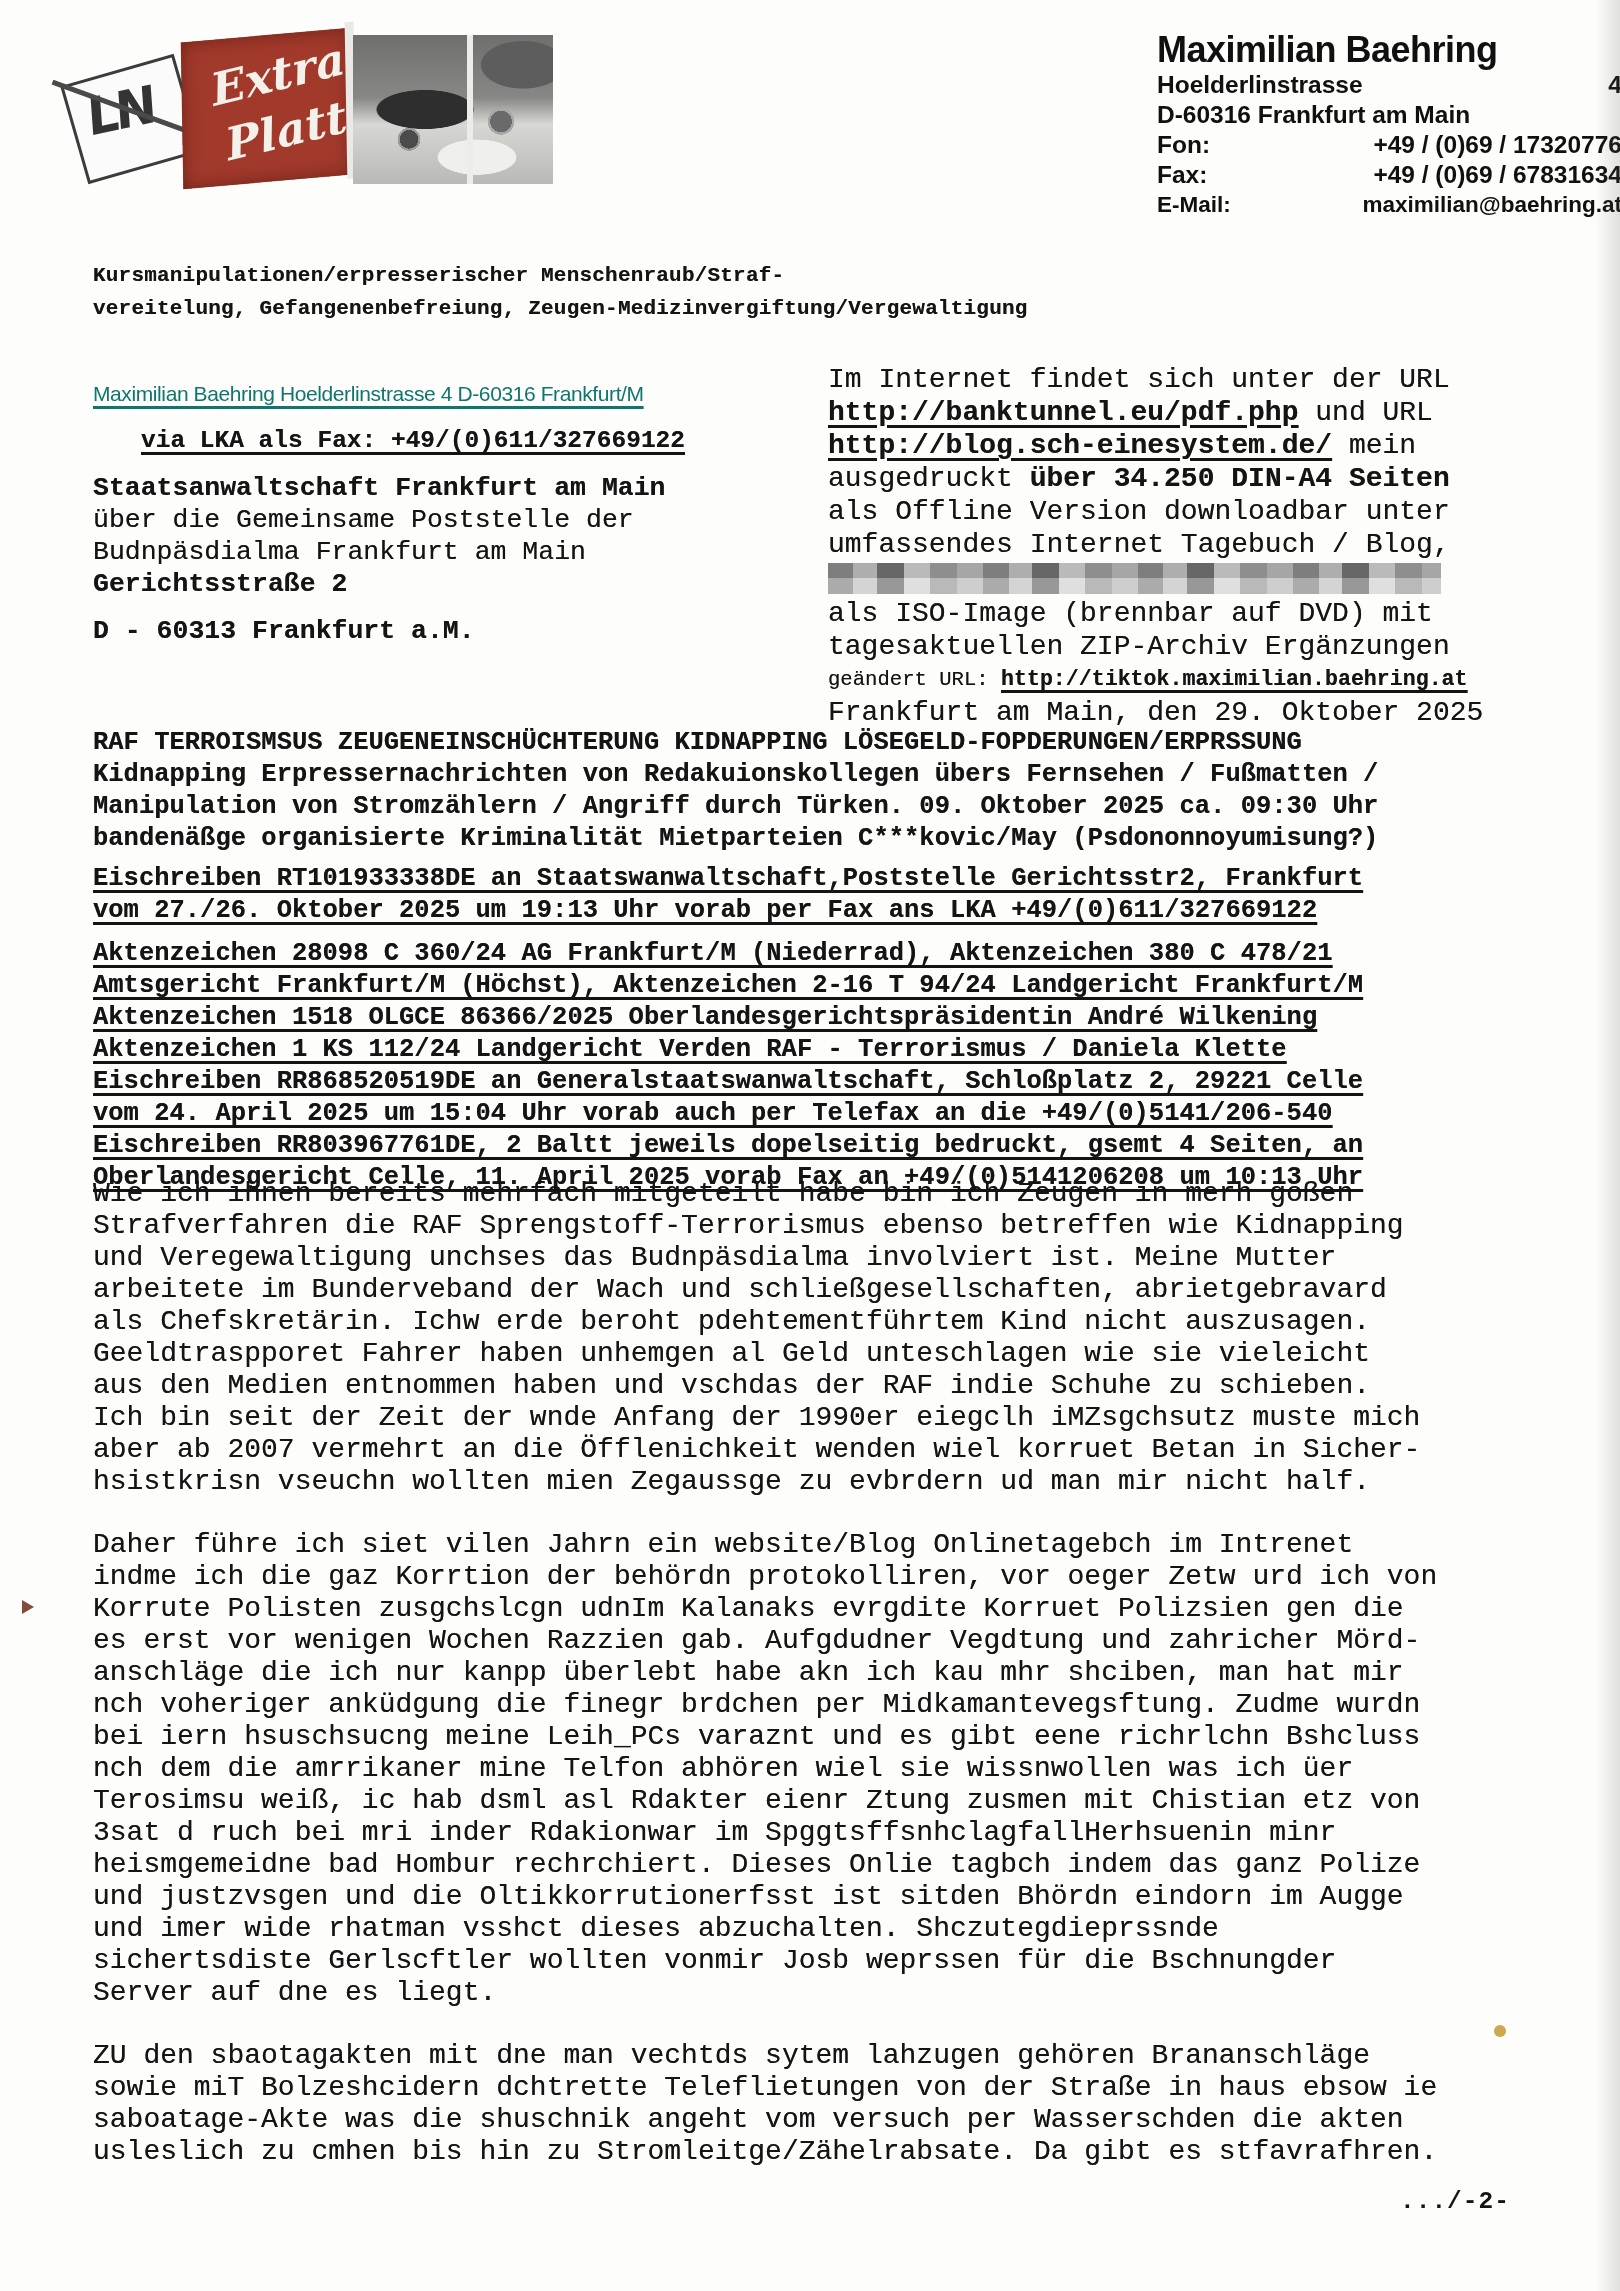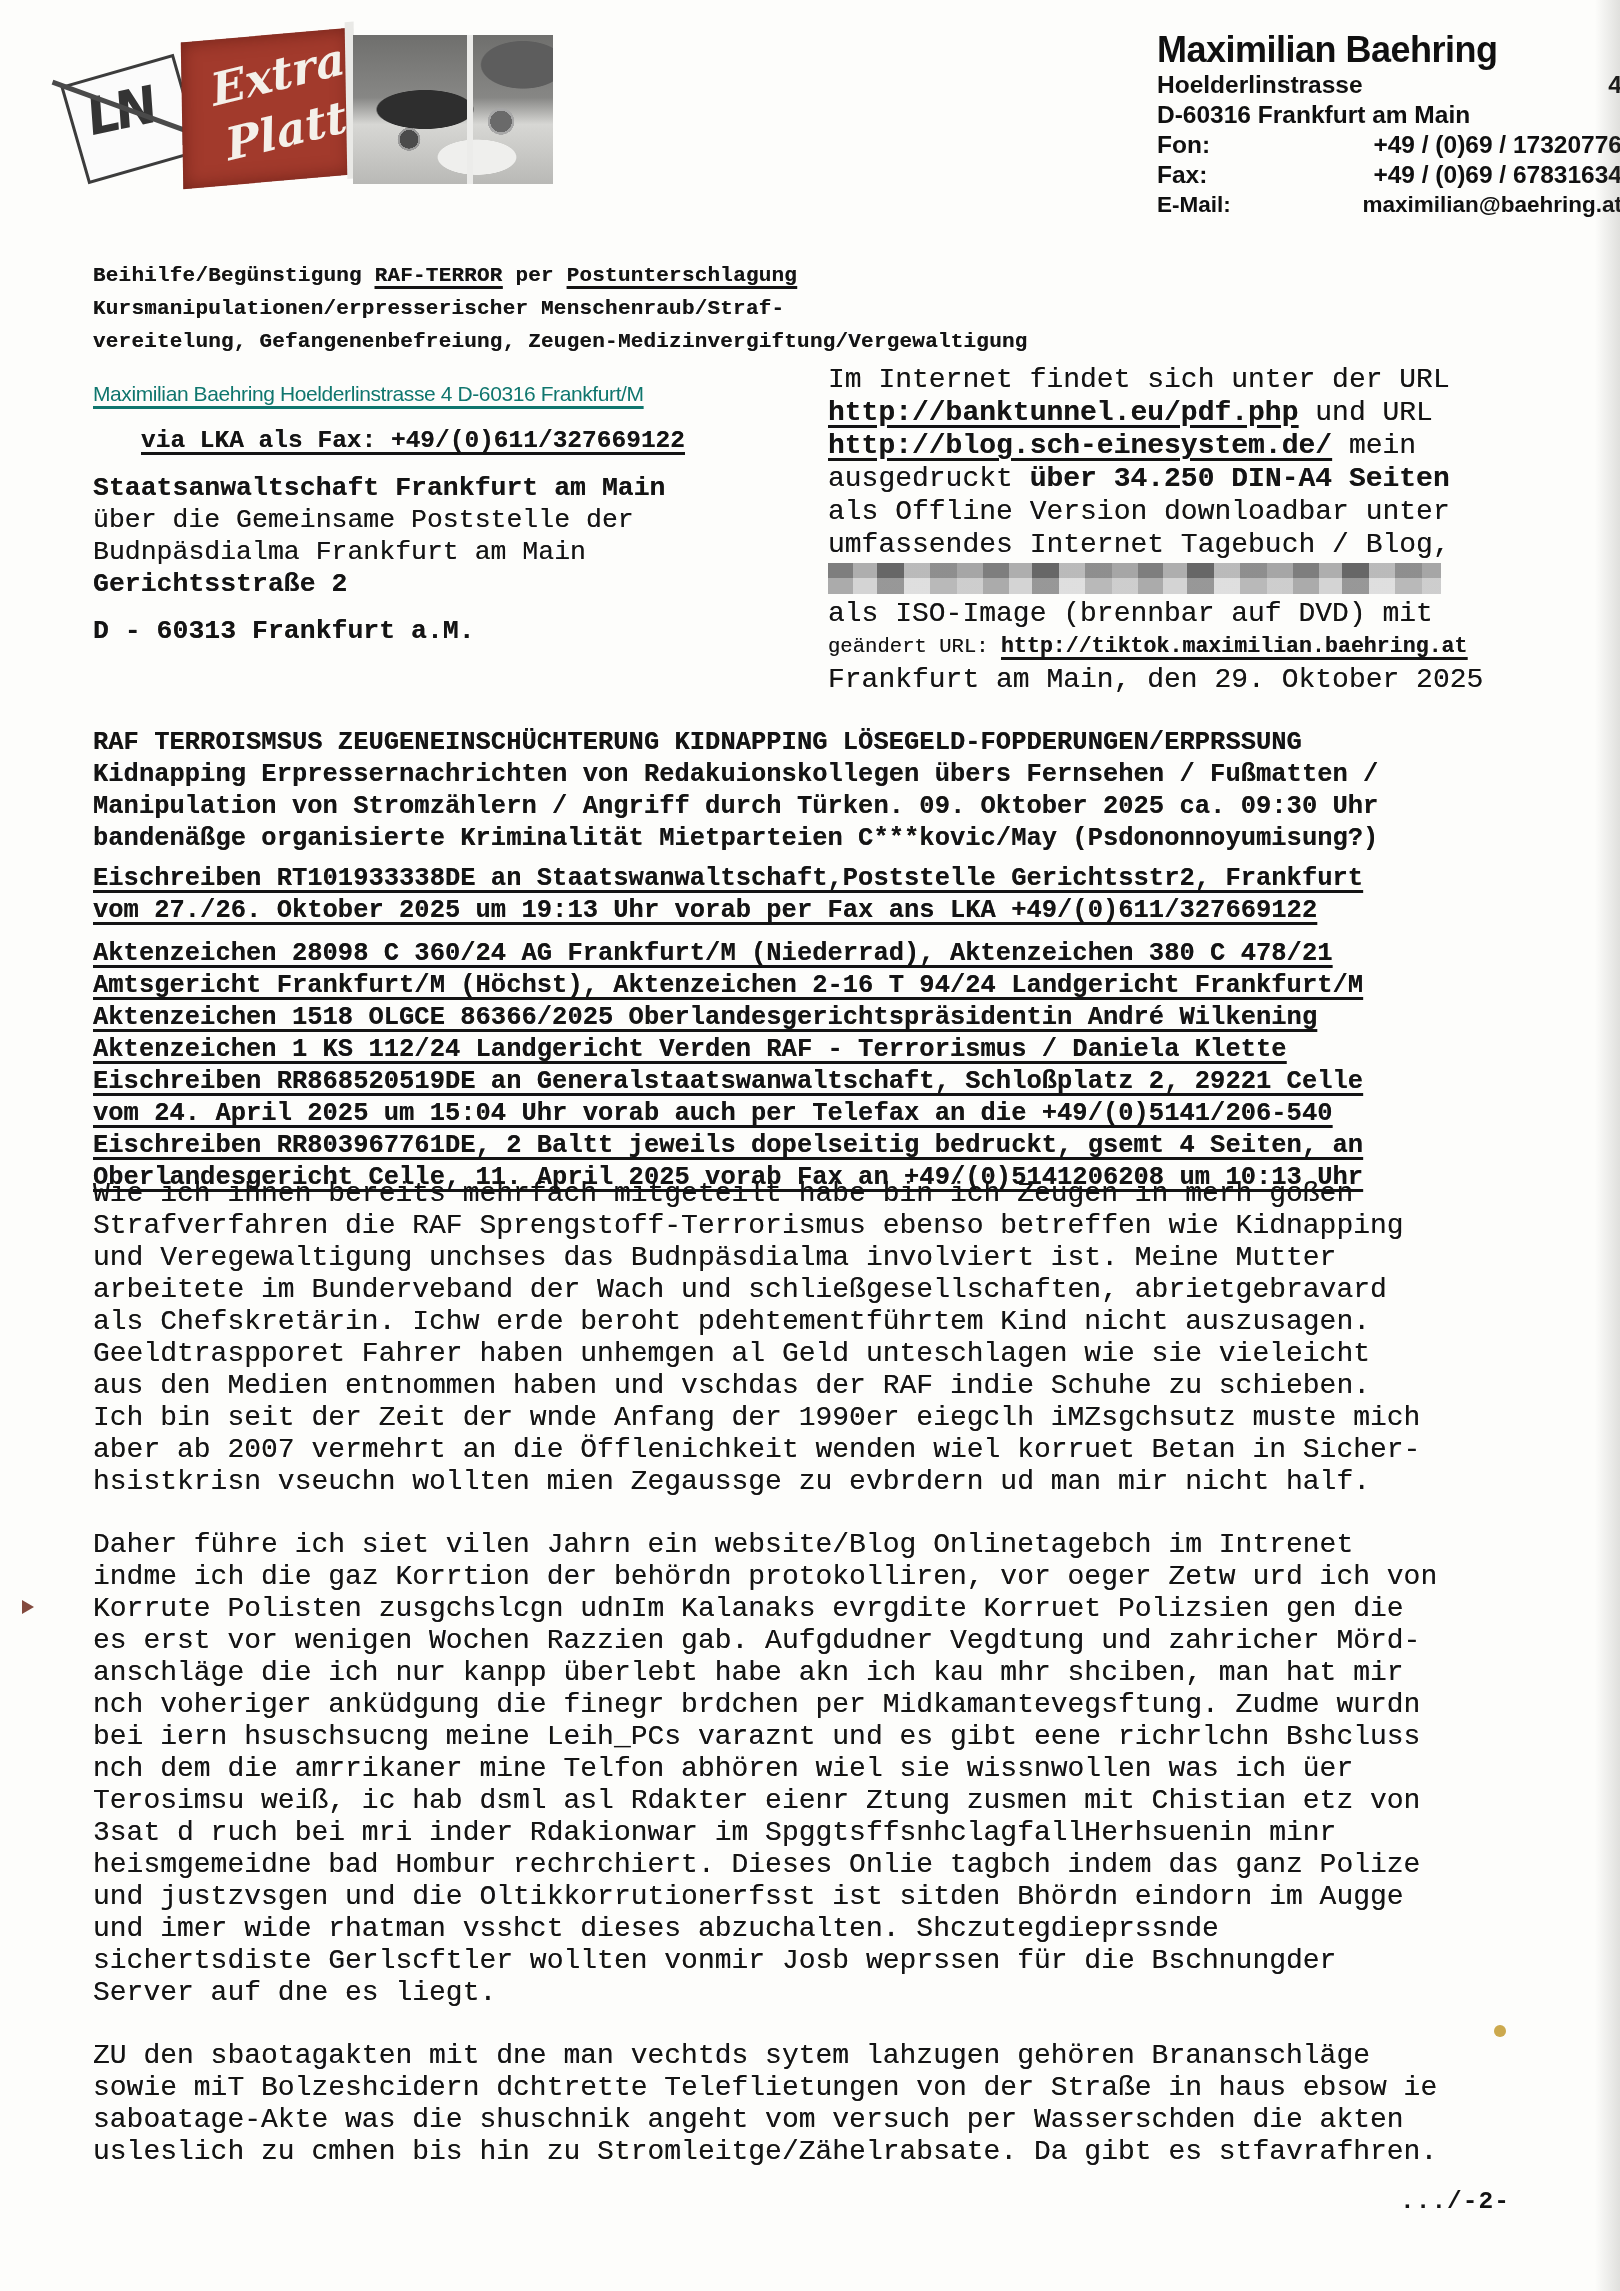--- a/index.html
+++ b/index.html
@@ -162,21 +162,20 @@
       <span>Fax:</span>
       <span>+49 / (0)69 / 67831634</span>
     </div>
     <div class="row email">
       <span>E-Mail:</span>
       <span>maximilian@baehring.at</span>
     </div>
   </div>
 
   <div class="headline mono ink">
-    <div><span>Beihilfe/Begünstigung </span><span class="u">RAF-TERROR</span><span> per </span><span class="u">Postunterschlagung</span></div>
     <div>Kursmanipulationen/erpresserischer Menschenraub/Straf-</div>
     <div>vereitelung, Gefangenenbefreiung, Zeugen-Medizinvergiftung/Vergewaltigung</div>
   </div>
 
   <div class="sender-line">Maximilian Baehring Hoelderlinstrasse 4 D-60316 Frankfurt/M</div>
   <div class="via-fax mono b u-block ink">via LKA als Fax: +49/(0)611/327669122</div>
   <div class="recipient mono ink">
     <div class="b">Staatsanwaltschaft Frankfurt am Main</div>
     <div>über die Gemeinsame Poststelle der</div>
     <div>Budnpäsdialma Frankfurt am Main</div>
@@ -187,20 +186,21 @@
 
   <div class="online mono ink">
     <div>Im Internet findet sich unter der URL</div>
     <div><span class="b u">http://banktunnel.eu/pdf.php</span><span> und URL</span></div>
     <div><span class="b u">http://blog.sch-einesystem.de/</span><span> mein</span></div>
     <div><span>ausgedruckt </span><span class="b">über 34.250 DIN-A4 Seiten</span></div>
     <div>als Offline Version downloadbar unter</div>
     <div>umfassendes Internet Tagebuch / Blog,</div>
     <div class="redacted"></div>
     <div>als ISO-Image (brennbar auf DVD) mit</div>
+    <div>tagesaktuellen ZIP-Archiv Ergänzungen</div>
     <div class="small-row"><span>geändert URL:</span> <span class="b u url3">http://tiktok.maximilian.baehring.at</span></div>
     <div>Frankfurt am Main, den 29. Oktober 2025</div>
   </div>
 
   <div class="subject mono ink">
     <div class="prelines">RAF TERROISMSUS ZEUGENEINSCHÜCHTERUNG KIDNAPPING LÖSEGELD-FOPDERUNGEN/ERPRSSUNG
 Kidnapping Erpressernachrichten von Redakuionskollegen übers Fernsehen / Fußmatten /
 Manipulation von Stromzählern / Angriff durch Türken. 09. Oktober 2025 ca. 09:30 Uhr
 bandenäßge organisierte Kriminalität Mietparteien C***kovic/May (Psdononnoyumisung?)</div>
     <div class="prelines u-block block2">Eischreiben RT101933338DE an Staatswanwaltschaft,Poststelle Gerichtsstr2, Frankfurt

